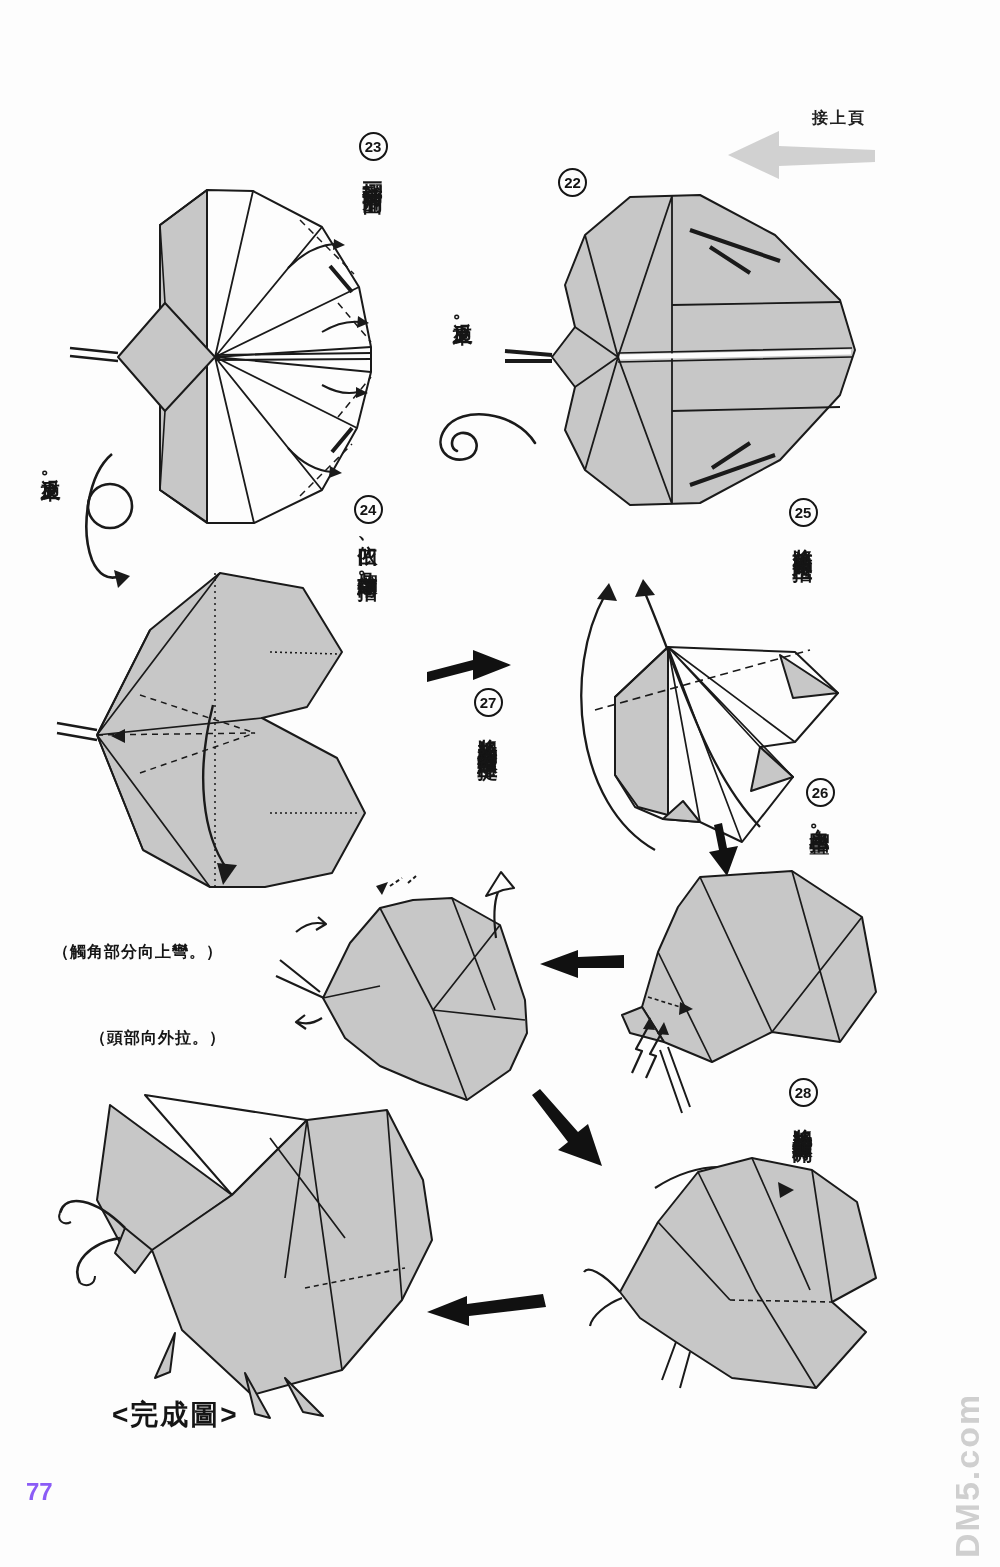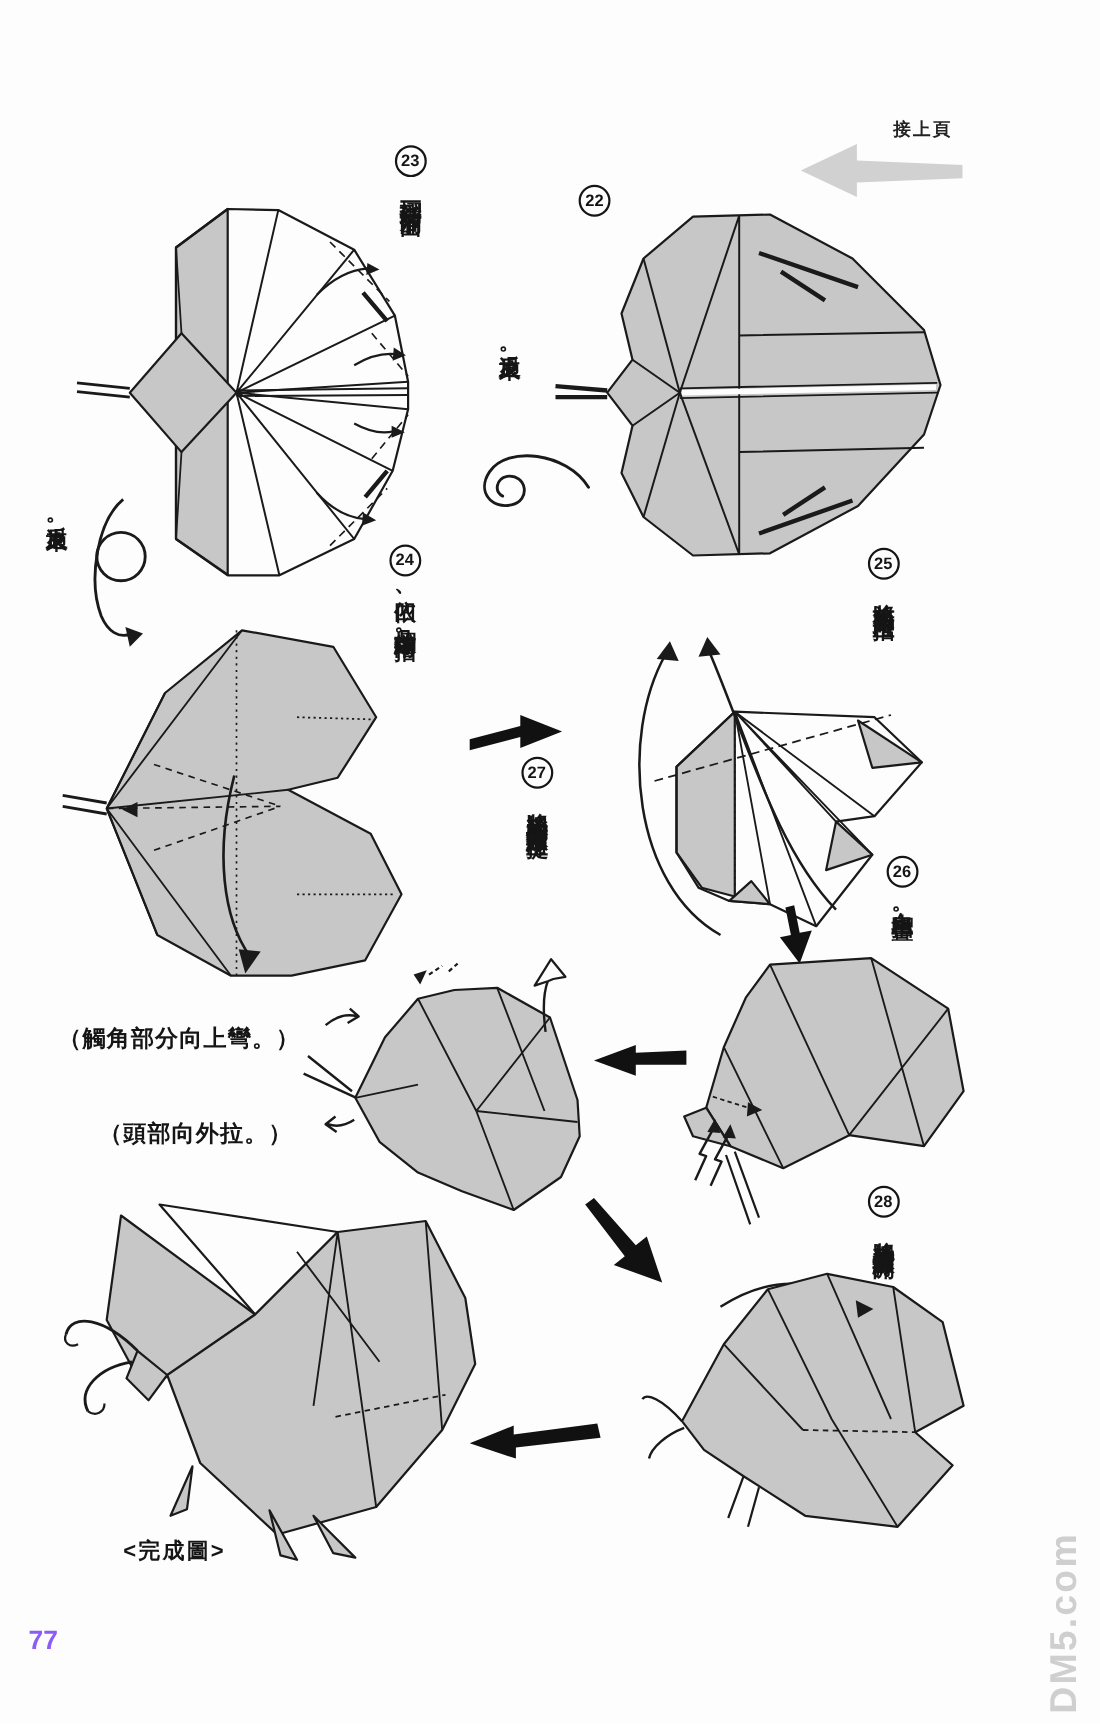--- a/index.html
+++ b/index.html
@@ -6,42 +6,42 @@
   .page{position:relative;width:1000px;height:1567px;background:#fdfdfd;
         font-family:"Liberation Sans",sans-serif;color:#111;overflow:hidden;}
   svg{position:absolute;overflow:visible;}
   .vstep{position:absolute;writing-mode:vertical-rl;text-orientation:mixed;
          font-size:20px;font-weight:700;line-height:30px;letter-spacing:2px;color:#151515;}
   .circ{display:inline-block;writing-mode:horizontal-tb;width:25px;height:25px;
         border:2px solid #151515;border-radius:50%;font-size:15px;font-weight:700;
         line-height:25px;text-align:center;letter-spacing:0;margin-bottom:6px;background:#fdfdfd;}
   .circ-lone{position:absolute;width:25px;height:25px;border:2px solid #151515;border-radius:50%;
         font-size:15px;font-weight:700;line-height:25px;text-align:center;background:#fdfdfd;}
-  .hnote{position:absolute;font-size:21px;font-weight:700;letter-spacing:1px;color:#151515;white-space:nowrap;}
+  .hnote{position:absolute;font-size:16px;font-weight:700;letter-spacing:1px;color:#151515;white-space:nowrap;margin-top:12px;}
   .cont{position:absolute;font-size:16px;font-weight:700;letter-spacing:2px;color:#222;}
-  .fin{position:absolute;font-size:20px;font-weight:700;letter-spacing:2px;color:#151515;}
+  .fin{position:absolute;font-size:28px;font-weight:700;letter-spacing:2px;color:#151515;}
   .pnum{position:absolute;font-size:24px;font-weight:700;color:#8b5cf6;}
   .wm{position:absolute;left:948px;top:1558px;transform:rotate(-90deg);transform-origin:0 0;
       font-size:34px;font-weight:700;letter-spacing:2px;color:#cfcfcf;white-space:nowrap;}
 </style>
 </head>
 <body>
 
 <div class="page">
 
   <div class="cont" style="left:812px;top:108px;">接上頁</div>
   <svg style="left:725px;top:122px;" width="155" height="60" viewBox="0 0 155 60">
     <polygon points="3,33 54,9 54,24 150,28 150,40 54,44 54,57" fill="#c9c9c9" opacity="0.85"></polygon>
   </svg>
 
   <div class="vstep" style="left:358px;top:132px;height:175px;">
     <span class="circ">23</span><span>摺到前一片的下面。</span>
   </div>
 
-  <div class="circ-lone" style="left:526px;top:168px;">22</div>
+  <div class="circ-lone" style="left:558px;top:168px;">22</div>
 
   <svg style="left:0;top:170px;" width="420" height="395" viewBox="0 0 420 395">
     <g stroke="#1a1a1a" stroke-width="2" fill="none" stroke-linejoin="round">
       <polygon points="160,55 207,20 207,353 160,320" fill="#c7c7c7"></polygon>
       <path d="M207,20 L253,21 L322,57 L359,117 L371,177 L371,202 L357,258 L322,320 L254,353 L208,353 L160,320 L160,55 Z"></path>
       <polygon points="118,187 165,133 215,187 165,241" fill="#c7c7c7"></polygon>
       <path d="M165,133 L160,55 M165,241 L160,320" stroke-width="1.6"></path>
       <path d="M118,183 L70,178 M118,191 L70,186" stroke-width="2.6"></path>
       <g stroke-width="1.8">
         <path d="M215,187 L253,21 M215,187 L322,57 M215,187 L359,117 M215,187 L371,177"></path>

